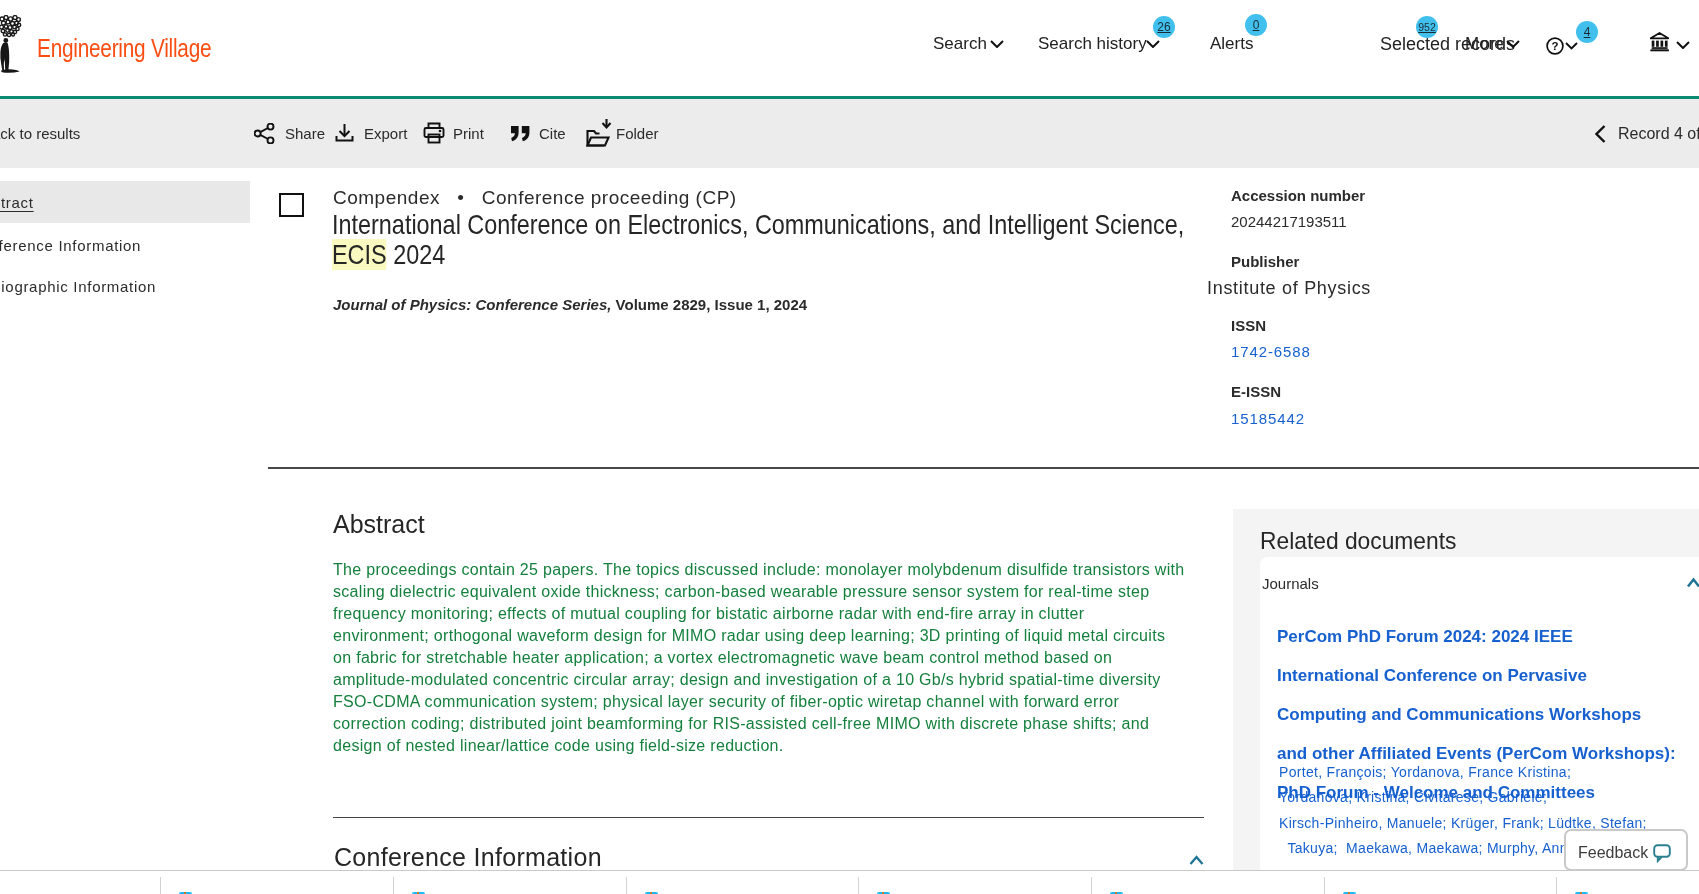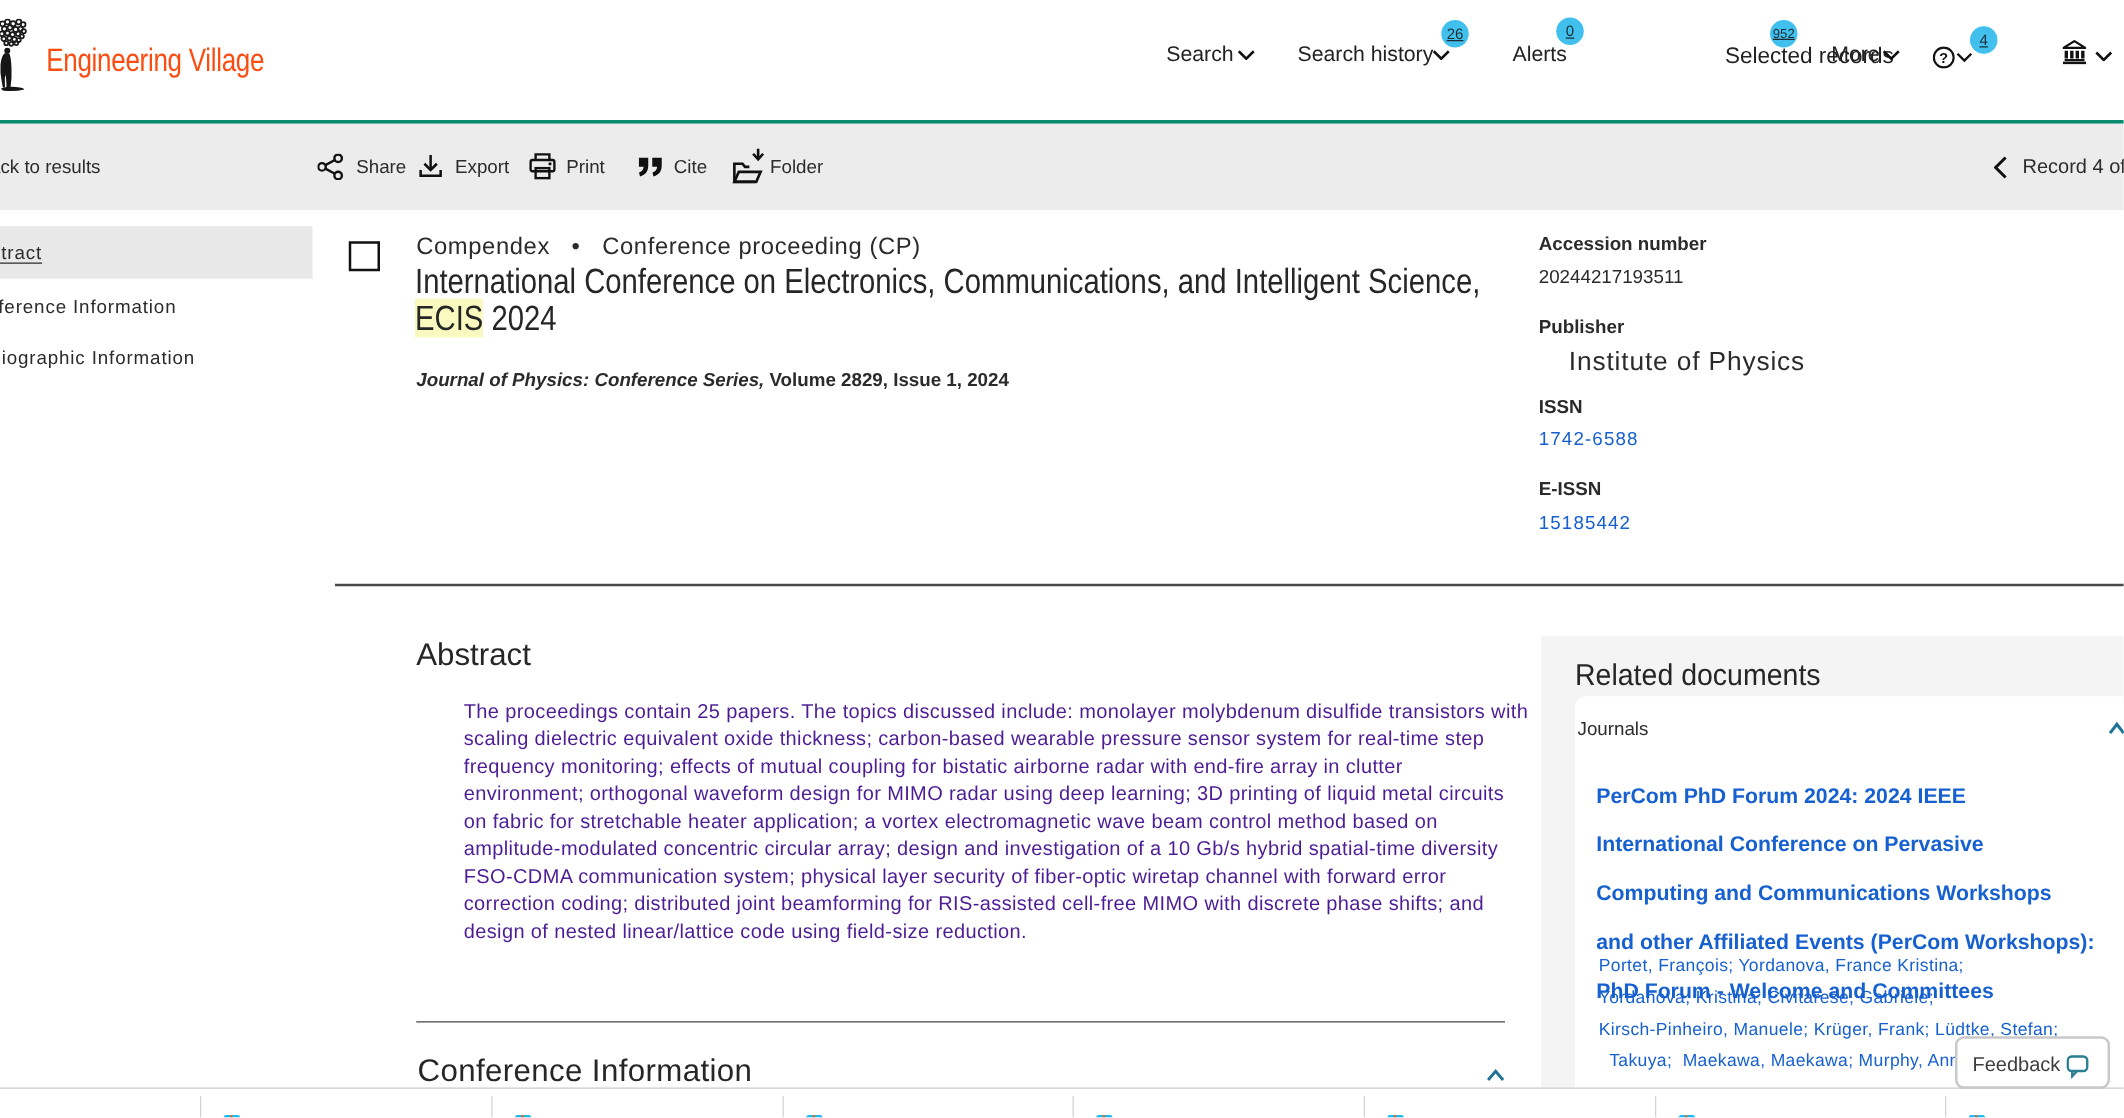--- a/index.html
+++ b/index.html
@@ -158,30 +158,30 @@
   <div class="abs" style="left:-26.5px;top:277.5px;font-size:15px;letter-spacing:0.7px;">Bibliographic Information</div>
 
   <div class="abs" style="left:279px;top:193px;width:25px;height:24px;border:2.4px solid #111;background:#fff;"></div>
   <div class="abs" style="left:333px;top:187px;font-size:19px;letter-spacing:0.5px;color:#2b2b2b;">Compendex&nbsp;&nbsp; •&nbsp;&nbsp; Conference proceeding (CP)</div>
   <div class="abs" style="left:332px;top:210px;font-size:28px;line-height:29.5px;color:#262626;white-space:nowrap;transform:scaleX(0.836);transform-origin:0 0;">International Conference on Electronics, Communications, and Intelligent Science,<br><span style="background:#f9f9c0;">ECIS</span> 2024</div>
   <div class="abs" style="left:333px;top:296px;font-size:15px;font-weight:bold;"><i>Journal of Physics: Conference Series,</i> Volume 2829, Issue 1, 2024</div>
 
   <div class="abs" style="left:1231px;top:187px;font-size:15px;font-weight:bold;">Accession number</div>
   <div class="abs" style="left:1231px;top:213px;font-size:15px;">20244217193511</div>
   <div class="abs" style="left:1231px;top:253px;font-size:15px;font-weight:bold;">Publisher</div>
-  <div class="abs" style="left:1255px;top:278px;font-size:21px;letter-spacing:0.7px;">Institute of Physics</div>
+  <div class="abs" style="left:1207px;top:278px;font-size:18px;letter-spacing:0.7px;">Institute of Physics</div>
   <div class="abs" style="left:1231px;top:317px;font-size:15px;font-weight:bold;">ISSN</div>
   <div class="abs" style="left:1231px;top:343px;font-size:15px;letter-spacing:0.9px;color:#1660cf;">1742-6588</div>
   <div class="abs" style="left:1231px;top:383px;font-size:15px;font-weight:bold;">E-ISSN</div>
   <div class="abs" style="left:1231px;top:410px;font-size:15px;letter-spacing:0.9px;color:#1660cf;">15185442</div>
 
   <div class="abs" style="left:268px;top:467px;width:1431px;height:1.9px;background:#484848;"></div>
 
   <div class="abs" style="left:333px;top:510px;font-size:25px;color:#262626;">Abstract</div>
-  <div class="abs" id="abs-p" style="left:333px;top:559px;font-size:16px;letter-spacing:0.3px;line-height:22px;color:#4c1d95;white-space:nowrap;margin-left:38px;">
+  <div class="abs" id="abs-p" style="left:333px;top:559px;font-size:16px;letter-spacing:0.3px;line-height:22px;color:#15803d;white-space:nowrap;">
     The proceedings contain 25 papers. The topics discussed include: monolayer molybdenum disulfide transistors with<br>
     scaling dielectric equivalent oxide thickness; carbon-based wearable pressure sensor system for real-time step<br>
     frequency monitoring; effects of mutual coupling for bistatic airborne radar with end-fire array in clutter<br>
     environment; orthogonal waveform design for MIMO radar using deep learning; 3D printing of liquid metal circuits<br>
     on fabric for stretchable heater application; a vortex electromagnetic wave beam control method based on<br>
     amplitude-modulated concentric circular array; design and investigation of a 10 Gb/s hybrid spatial-time diversity<br>
     FSO-CDMA communication system; physical layer security of fiber-optic wiretap channel with forward error<br>
     correction coding; distributed joint beamforming for RIS-assisted cell-free MIMO with discrete phase shifts; and<br>
     design of nested linear/lattice code using field-size reduction.
   </div>

